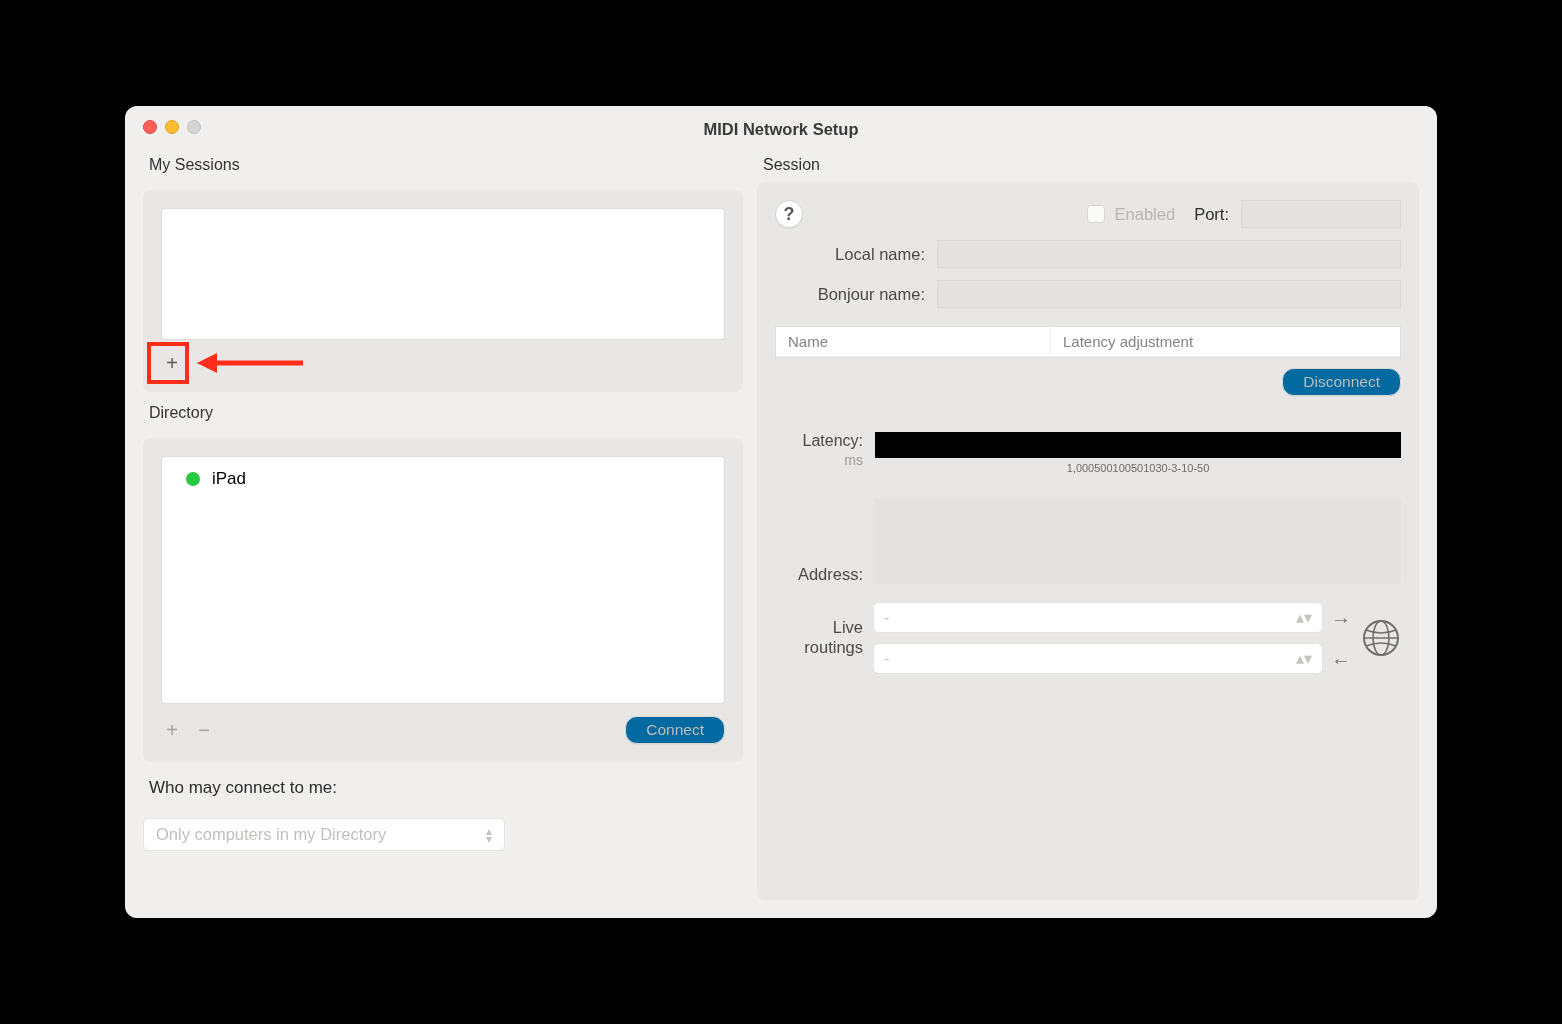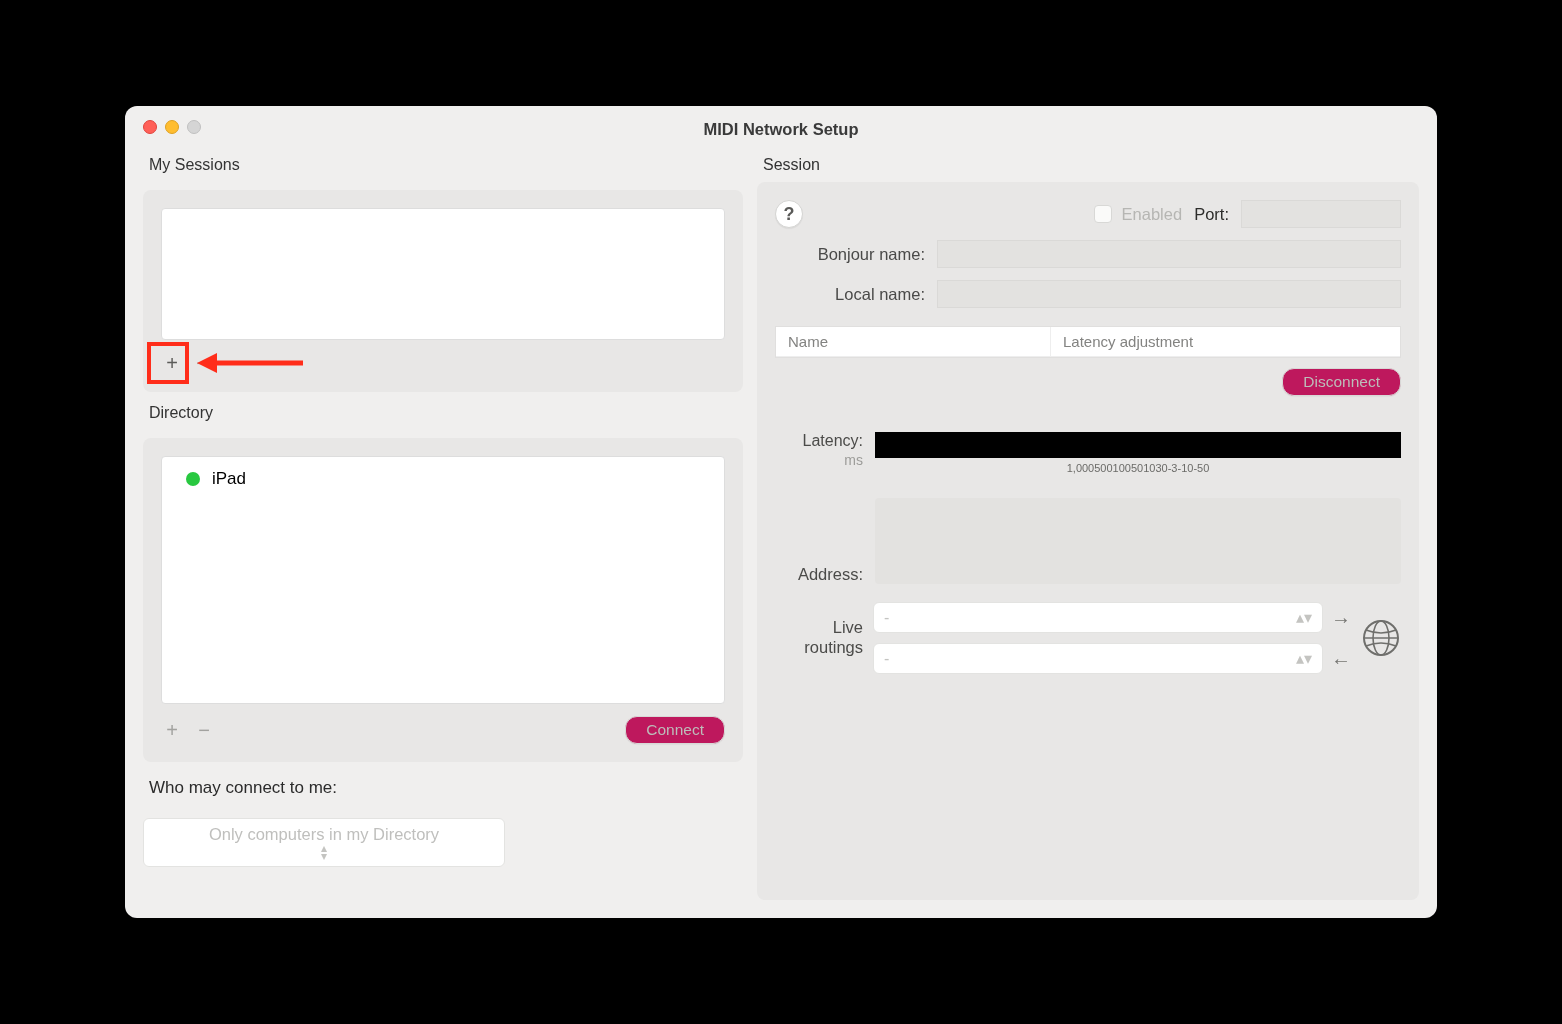--- a/index.html
+++ b/index.html
@@ -28,30 +28,29 @@
   .iconbtn { width: 22px; height: 22px; display: inline-flex; align-items: center; justify-content: center; font-size: 20px; color: #a2a29f; cursor: pointer; user-select: none; font-weight: 300; }
   .iconbtn.dark { color: #5b5b59; }
   .toolbar-row { display: flex; align-items: center; padding-top: 12px; gap: 8px; }
   .red-box { position: absolute; border: 4px solid #ff2d1a; }
   .red-arrow { position: absolute; }
 
   .dir-list { height: 248px; padding: 8px 0; }
   .dir-item { display: flex; align-items: center; gap: 12px; padding: 4px 24px; font-size: 17px; }
   .dot-green { width: 14px; height: 14px; background: #28c840; border-radius: 50%; }
   .btn {
-    background: #be185d; border: 1px solid #d8d8d6; border-radius: 12px; padding: 4px 20px;
+    background: #0369a1; border: 1px solid #d8d8d6; border-radius: 12px; padding: 4px 20px;
     font-size: 15.5px; color: #bdbdba; box-shadow: 0 1px 1px rgba(0,0,0,.04);
   }
 
   .who-label { font-size: 17px; color: #2b2b2b; padding: 8px 6px 12px 6px; }
   .select {
     background: #fff; border: 1px solid #e3e3e1; border-radius: 6px; padding: 6px 12px;
     font-size: 16.5px; color: #bfbfbd; display: flex; align-items: center; justify-content: space-between;
     width: 362px;
-    flex-direction: column;
   }
   .select .chev { font-size: 12px; line-height: 8px; color: #c4c4c1; display:flex; flex-direction:column; gap:0px;}
 
   .right-body { background: #e8e7e6; border-radius: 8px; padding: 18px; height: 100%; display:flex; flex-direction:column; }
   .form-row { display: flex; align-items: center; margin-bottom: 12px; gap: 12px; }
   .form-label { width: 150px; text-align: right; font-size: 16.5px; color: #4a4a49; flex-shrink:0;}
   .form-label.disabled { color: #b6b6b3; }
   .help { width: 28px; height: 28px; border-radius: 50%; border: 1px solid #d5d5d3; background:#fff; display:flex; align-items:center; justify-content:center; font-size:18px; font-weight:700; color:#5a5a58; box-shadow: 0 1px 1px rgba(0,0,0,.06);}
   .checkbox { width:18px; height:18px; border:1px solid #d8d8d6; border-radius:4px; background:#fafaf9;}
   .textfield { flex:1; background:#e3e2e0; border:1px solid #dad9d7; border-radius:0px; height:28px; }
@@ -143,31 +142,31 @@
     <div class="right">
       <div class="panel-header">Session</div>
       <div class="right-body">
 
         <div class="form-row">
           <div class="help">?</div>
           <div style="flex:1; display:flex; align-items:center; justify-content:flex-end; gap:10px;">
             <span class="checkbox"></span>
             <span class="form-label disabled" style="width:auto; text-align:left;">Enabled</span>
           </div>
-          <span style="font-size:16.5px; color:#2d2d2b;">Port:</span>
+          <span style="font-size:16.5px; color:#2d2d2b;margin-left:7px;">Port:</span>
           <div class="textfield" style="flex:0 0 160px;"></div>
+        </div>
+
+        <div class="form-row">
+          <span class="form-label">Local name:</span>
+          <div class="textfield"></div>
         </div>
 
         <div class="form-row">
           <span class="form-label">Bonjour name:</span>
-          <div class="textfield"></div>
-        </div>
-
-        <div class="form-row">
-          <span class="form-label">Local name:</span>
           <div class="textfield"></div>
         </div>
 
         <div class="form-row participants" style="align-items:flex-start;">
           <div style="flex:1; display:flex; flex-direction:column;">
             <div class="table">
               <div class="thead">
                 <div class="th">Name</div>
                 <div class="th">Latency adjustment</div>
               </div>

